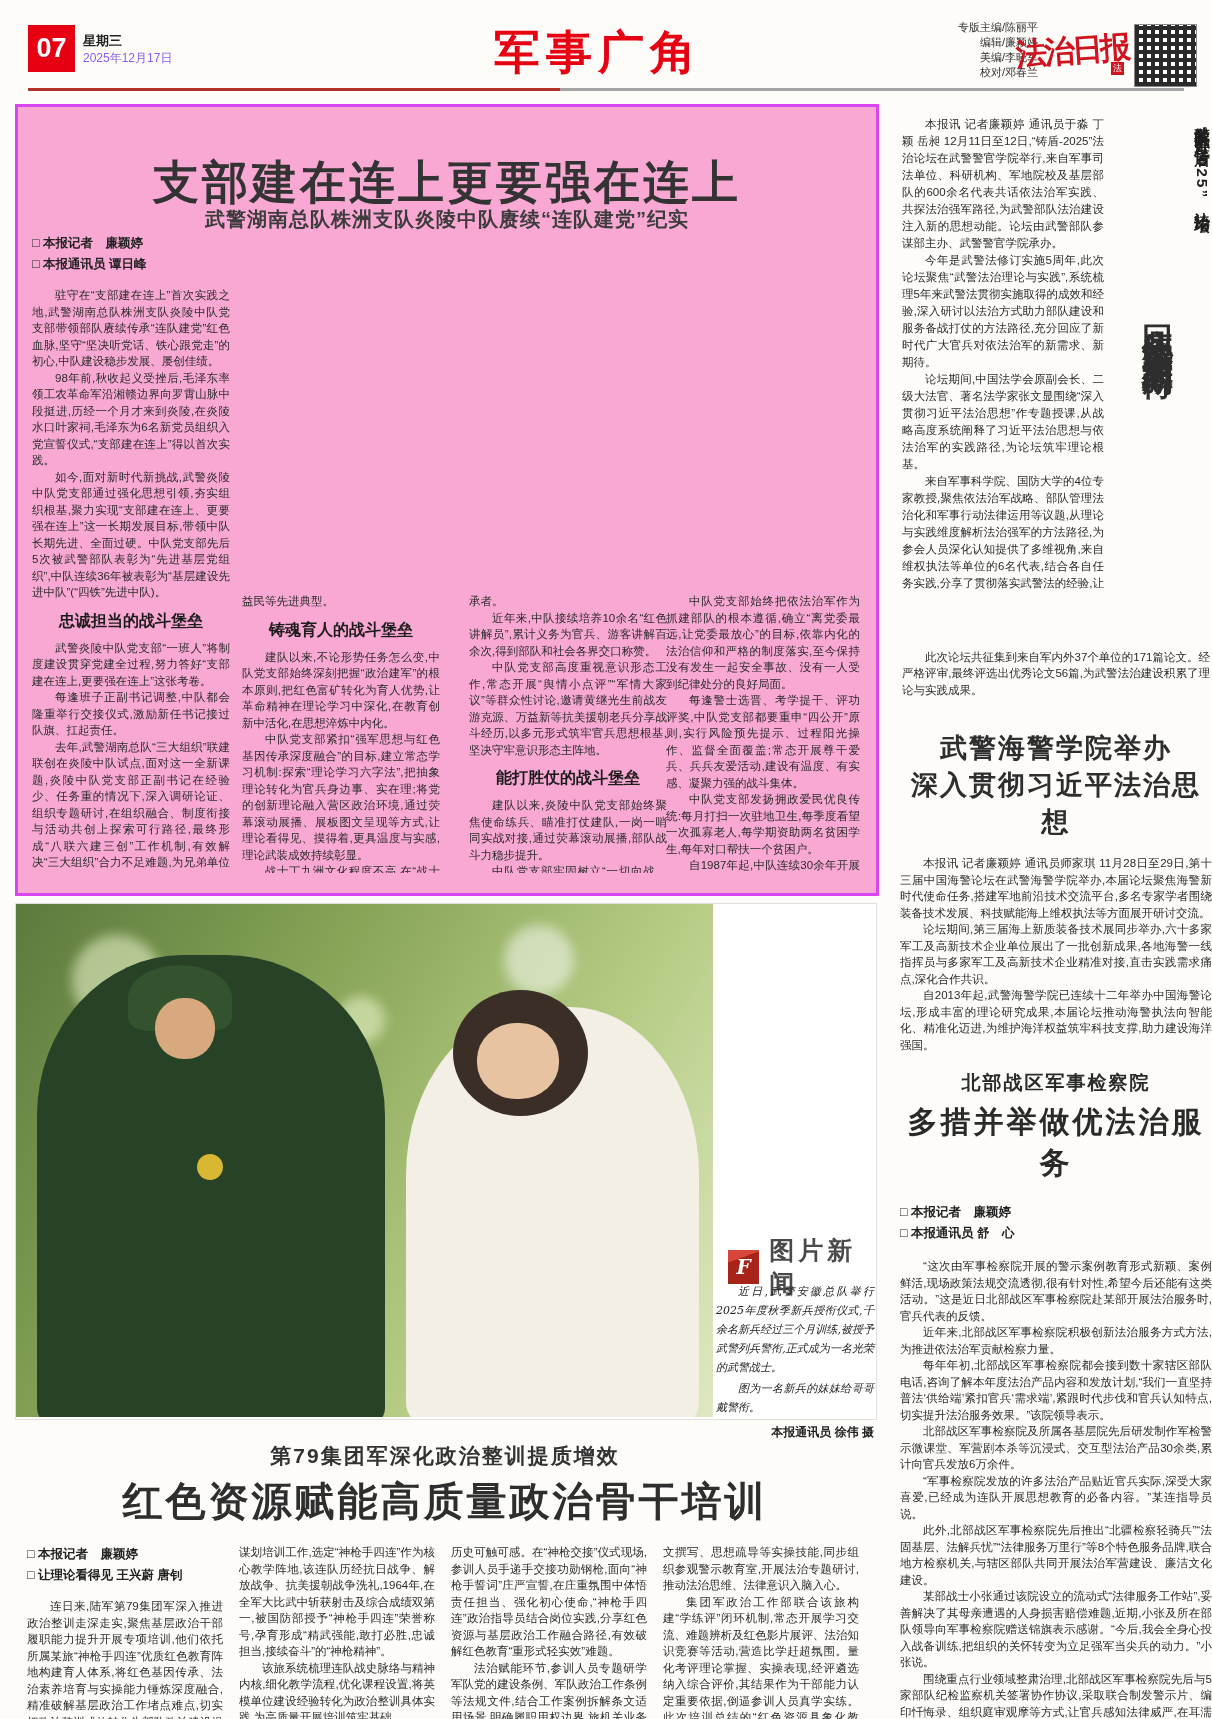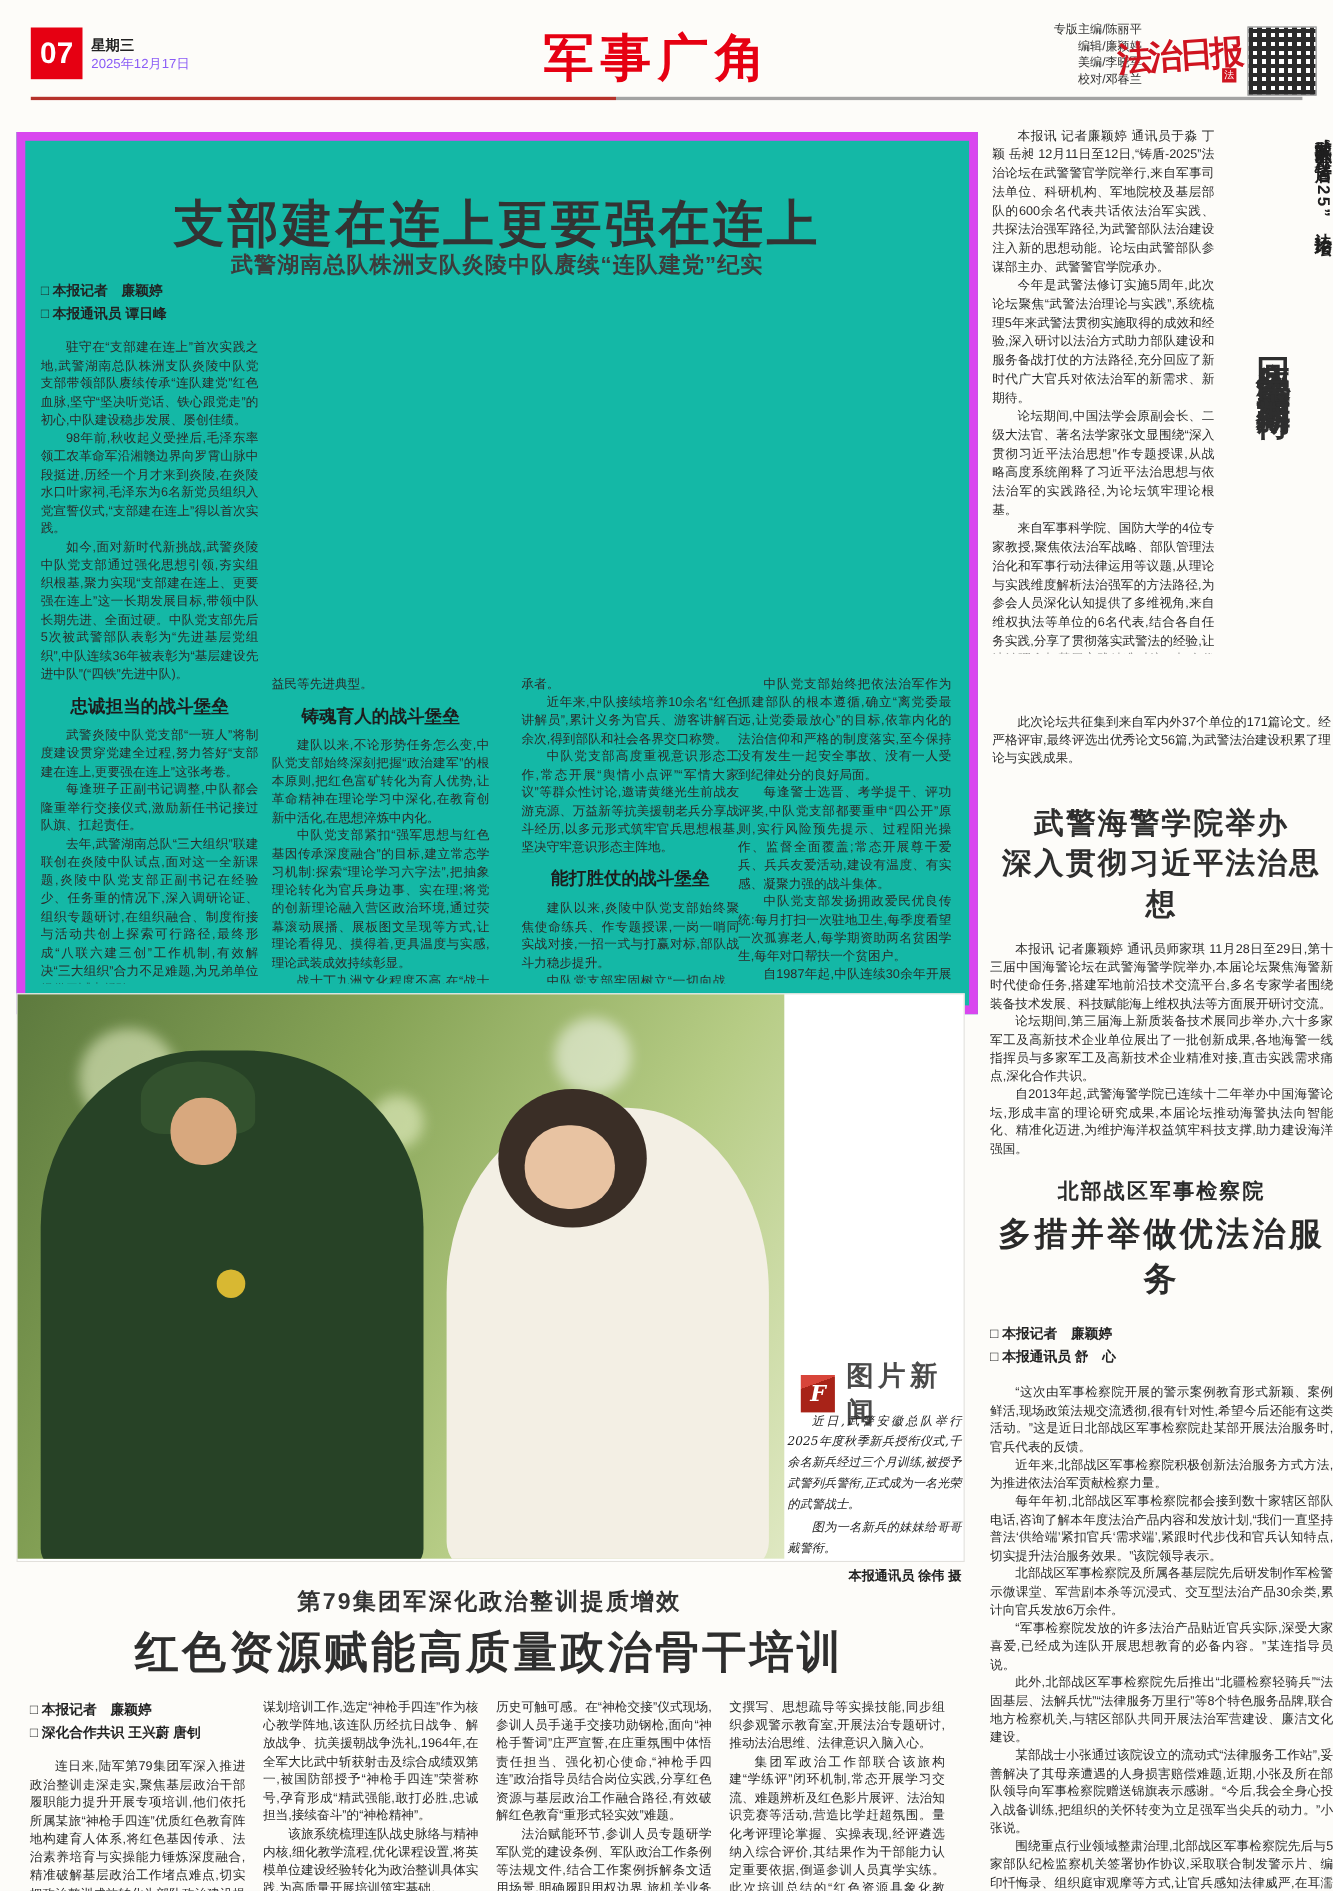--- a/index.html
+++ b/index.html
@@ -25,22 +25,22 @@
   .header-rule{position:absolute;left:28px;right:28px;top:88px;height:3px;
                background:linear-gradient(to right,#b5322b 0 46%,#a3a3a3 46%);}
 
   
   .para{margin:0;text-indent:2em;text-align:justify;font-size:11.5px;line-height:16.5px;color:#2b2b2b;}
   .para.cont{text-indent:0;}
   .col-subhead{margin:10px 0 8px;text-align:center;font-size:16px;font-weight:800;color:#1c1c1c;}
   .byline{font-size:12.5px;font-weight:700;line-height:21px;color:#222;white-space:nowrap;}
 
   
-  .main-article{position:absolute;left:15px;top:120px;width:858px;height:786px;border:8px solid #d946ef;
-                background:#14b8a6;}
+  .main-article{position:absolute;left:15px;top:104px;width:858px;height:786px;border:3px solid #d946ef;
+                background:#f9a8d4;}
   .ma-headline{position:absolute;left:0;right:0;top:14px;text-align:center;font-size:46px;font-weight:800;
                color:#333;letter-spacing:3px;}
   .ma-subheadline{position:absolute;left:0;right:0;top:82px;text-align:center;font-size:20px;font-weight:700;
                   color:#3c3c3c;letter-spacing:1px;}
   .ma-col{position:absolute;overflow:hidden;}
   .ma-col1{left:14px;top:126px;width:198px;height:640px;}
   .ma-col1 .bylines{margin-bottom:12px;}
   .ma-col2{left:224px;top:486px;width:198px;height:280px;}
   .ma-col3{left:436px;top:486px;width:198px;height:280px;margin-left:15px;}
   .ma-col4{left:648px;top:486px;width:194px;height:280px;}
@@ -165,21 +165,21 @@
         <h4 class="col-subhead">铸魂育人的战斗堡垒</h4>
         <p class="para">建队以来,不论形势任务怎么变,中队党支部始终深刻把握“政治建军”的根本原则,把红色富矿转化为育人优势,让革命精神在理论学习中深化,在教育创新中活化,在思想淬炼中内化。</p>
         <p class="para">中队党支部紧扣“强军思想与红色基因传承深度融合”的目标,建立常态学习机制:探索“理论学习六字法”,把抽象理论转化为官兵身边事、实在理;将党的创新理论融入营区政治环境,通过荧幕滚动展播、展板图文呈现等方式,让理论看得见、摸得着,更具温度与实感,理论武装成效持续彰显。</p>
         <p class="para">战士丁九洲文化程度不高,在“战士讲坛”带动下,他通过写要点、说体会、演情景剧等方式积极学习,从不敢开口变得主动交流,还能在辩论中提出鲜明观点,2023年,他被评为支队优秀士兵理论骨干,并成为支队理论服务小分队成员。</p>
       </div>
     <div class="ma-col ma-col3">
         <p class="para cont">承者。</p>
         <p class="para">近年来,中队接续培养10余名“红色讲解员”,累计义务为官兵、游客讲解百余次,得到部队和社会各界交口称赞。</p>
         <p class="para">中队党支部高度重视意识形态工作,常态开展“舆情小点评”“军情大家议”等群众性讨论,邀请黄继光生前战友游克源、万益新等抗美援朝老兵分享战斗经历,以多元形式筑牢官兵思想根基,坚决守牢意识形态主阵地。</p>
         <h4 class="col-subhead">能打胜仗的战斗堡垒</h4>
-        <p class="para">建队以来,炎陵中队党支部始终聚焦使命练兵、作专题授课,一岗一哨同实战对接,一招一式与打赢对标,部队战斗力稳步提升。</p>
+        <p class="para">建队以来,炎陵中队党支部始终聚焦使命练兵、瞄准打仗建队,一岗一哨同实战对接,通过荧幕滚动展播,部队战斗力稳步提升。</p>
         <p class="para">中队党支部牢固树立“一切向战、中心居中”工作导向,坚持任务战备训练一体化,结合重大节点、重要节日、敏感时期,动态修订战备方案,调整优化执勤编组,常态开展形势分析、实兵对抗、现地摆练、联合演练。</p>
       </div>
     <div class="ma-col ma-col4">
         <p class="para">中队党支部始终把依法治军作为抓建部队的根本遵循,确立“离党委最远,让党委最放心”的目标,依靠内化的法治信仰和严格的制度落实,至今保持没有发生一起安全事故、没有一人受到纪律处分的良好局面。</p>
         <p class="para">每逢警士选晋、考学提干、评功评奖,中队党支部都要重申“四公开”原则,实行风险预先提示、过程阳光操作、监督全面覆盖;常态开展尊干爱兵、兵兵友爱活动,建设有温度、有实感、凝聚力强的战斗集体。</p>
         <p class="para">中队党支部发扬拥政爱民优良传统:每月打扫一次驻地卫生,每季度看望一次孤寡老人,每学期资助两名贫困学生,每年对口帮扶一个贫困户。</p>
         <p class="para">自1987年起,中队连续30余年开展关爱孤寡、捐资助学活动,40余名家庭困难学生在官兵接力资助下成长成才,6户贫困家庭在中队结对帮扶下成功脱贫。</p>
       </div>
   </section>
 
@@ -255,21 +255,21 @@
       <div class="pn-credit">本报通讯员 徐伟 摄</div>
     </div>
   </section>
 
   <section class="training">
     <div class="tr-kicker">第79集团军深化政治整训提质增效</div>
     <div class="tr-headline">红色资源赋能高质量政治骨干培训</div>
     <div class="tr-col tr-col1">
       <div class="bylines">
           <div class="byline">□ 本报记者　廉颖婷</div>
-          <div class="byline">□ 深化合作共识 王兴蔚 唐钊</div>
+          <div class="byline">□ 让理论看得见 王兴蔚 唐钊</div>
         </div>
       <div>
           <p class="para">连日来,陆军第79集团军深入推进政治整训走深走实,聚焦基层政治干部履职能力提升开展专项培训,他们依托所属某旅“神枪手四连”优质红色教育阵地构建育人体系,将红色基因传承、法治素养培育与实操能力锤炼深度融合,精准破解基层政治工作堵点难点,切实把政治整训成效转化为部队政治建设提质增效的坚实动能。</p>
         </div>
     </div>
     <div class="tr-col tr-col2">
         <p class="para cont">谋划培训工作,选定“神枪手四连”作为核心教学阵地,该连队历经抗日战争、解放战争、抗美援朝战争洗礼,1964年,在全军大比武中斩获射击及综合成绩双第一,被国防部授予“神枪手四连”荣誉称号,孕育形成“精武强能,敢打必胜,忠诚担当,接续奋斗”的“神枪精神”。</p>
         <p class="para">该旅系统梳理连队战史脉络与精神内核,细化教学流程,优化课程设置,将英模单位建设经验转化为政治整训具体实践,为高质量开展培训筑牢基础。</p>
       </div>
     <div class="tr-col tr-col3">

